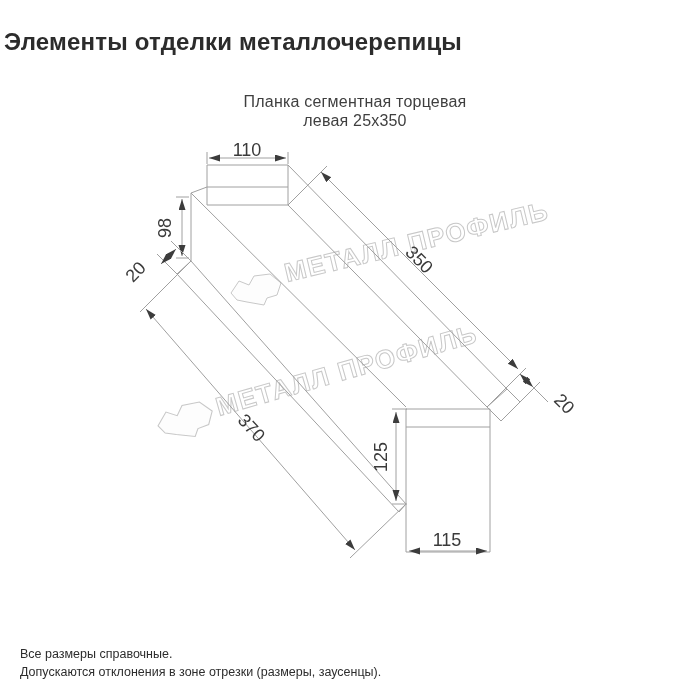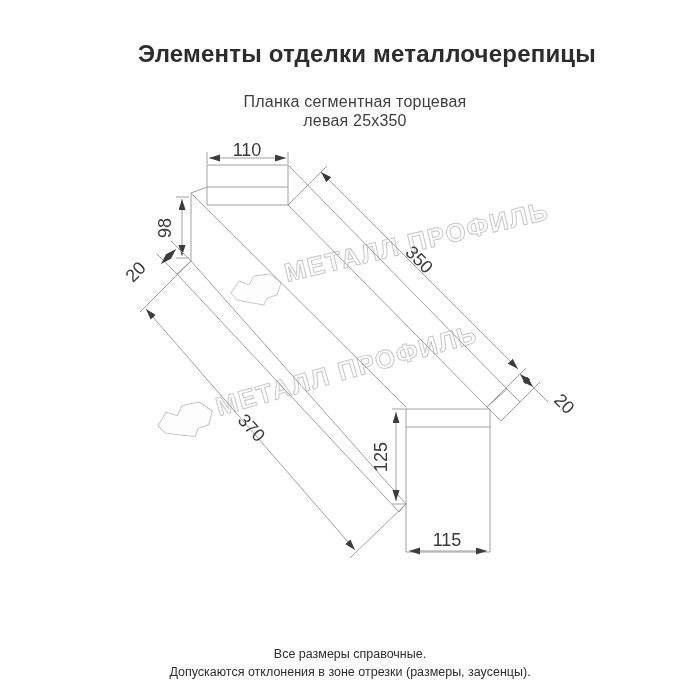--- a/index.html
+++ b/index.html
@@ -9,43 +9,43 @@
     --watermark:#c8c8c8;
     --title:#2c2c2c;
     --body_text:#2d2d2d;
   }
   html,body{margin:0;padding:0;background:#ffffff;}
   .page{
     position:relative;width:700px;height:700px;background:#ffffff;overflow:hidden;
     font-family:"Liberation Sans", sans-serif;
   }
   .title{
-    position:absolute;top:24px;left:0;width:580px;text-align:right;
-    font-size:24px;font-weight:700;color:var(--title);letter-spacing:0.2px;margin:16px;
+    position:absolute;top:24px;left:0;width:580px;text-align:left;
+    font-size:24px;font-weight:700;color:var(--title);letter-spacing:0.2px;margin:4px;
   }
   .subtitle{
     position:absolute;top:92px;left:0;width:710px;text-align:center;
     font-size:16px;font-weight:400;color:#3f3f3f;line-height:19px;letter-spacing:0.2px;
   }
   .drawing{position:absolute;left:0;top:0;}
   .obj{stroke:var(--line);fill:none;stroke-width:1;}
   .dimline{stroke:var(--line);fill:none;stroke-width:1;}
   .arrowhead{fill:var(--arrow);}
   .dimtext{
     font-family:"Liberation Sans", sans-serif;font-size:18px;fill:var(--dim_text);
     text-anchor:middle;
   }
   .wmtext{
     font-family:"Liberation Sans", sans-serif;font-size:26px;font-weight:700;
     letter-spacing:1.5px;fill:none;stroke:var(--watermark);stroke-width:1;
   }
   .wmlogo{stroke:var(--watermark);fill:#fdfdfd;stroke-width:1;}
   .footer{
     position:absolute;left:20px;top:645px;width:660px;
-    font-size:12.5px;color:var(--body_text);line-height:18px;text-align:center;
+    font-size:12.5px;color:var(--body_text);line-height:18px;
   }
 </style>
 </head>
 <body>
 
 <div class="page">
 
   <h1 class="title">Элементы отделки металлочерепицы</h1>
 
   <div class="subtitle">

